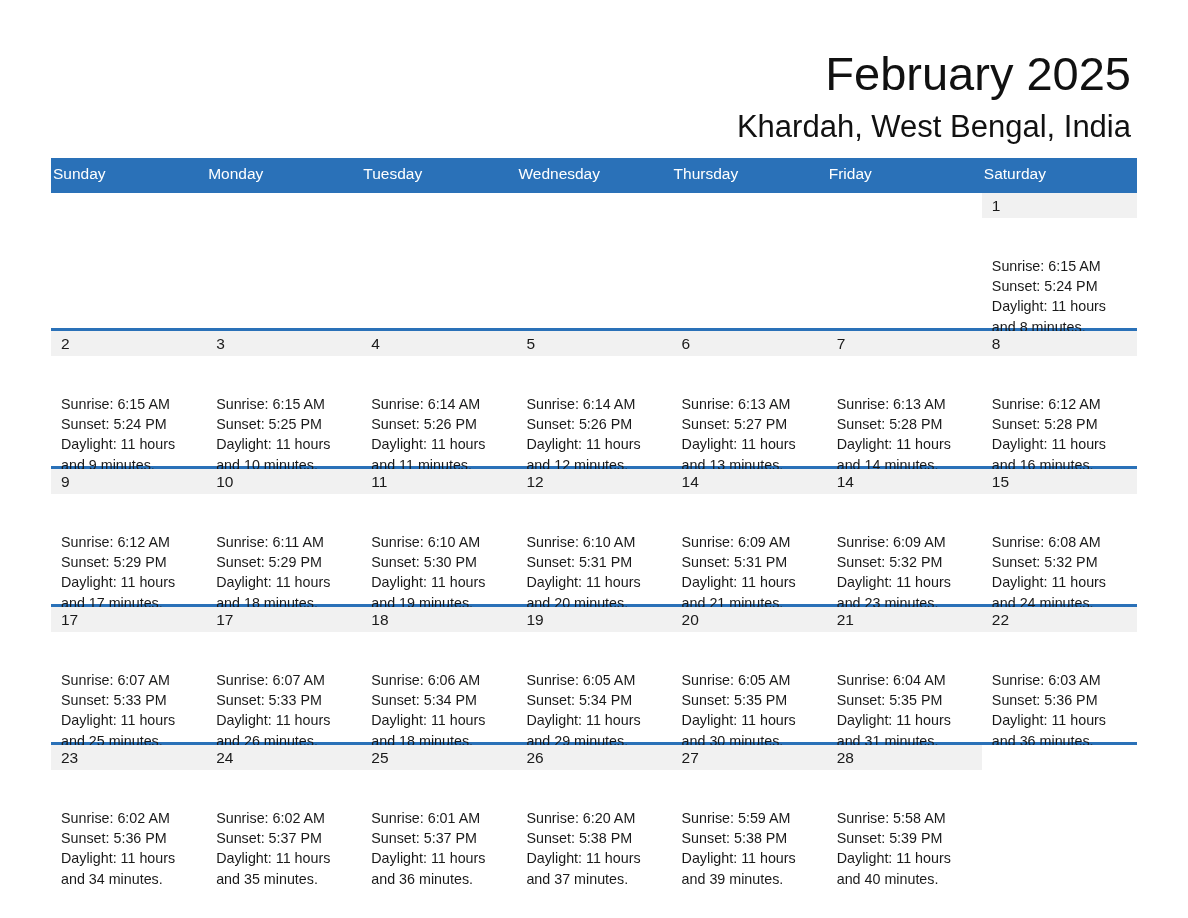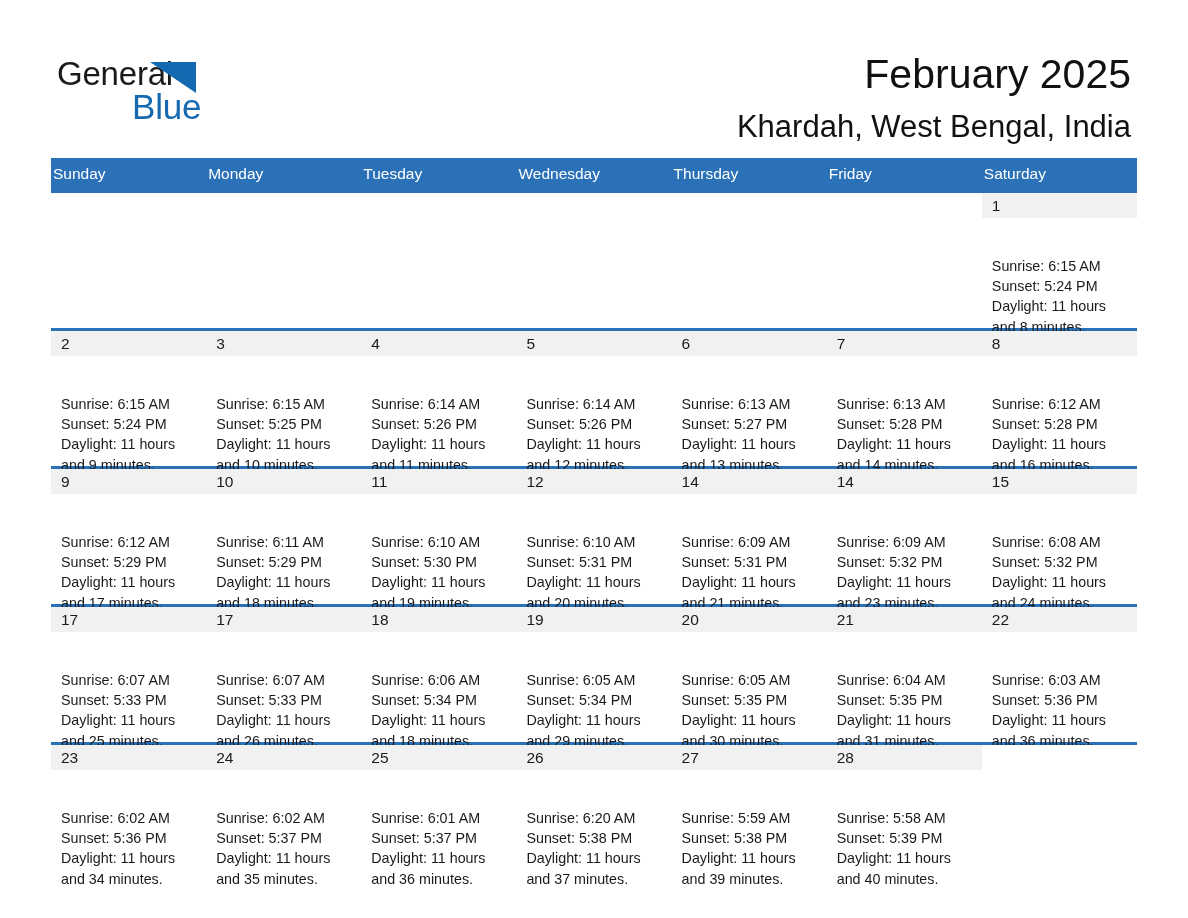--- a/index.html
+++ b/index.html
@@ -65,21 +65,21 @@
     line-height: 40px;
     color: #1469b0;
     font-weight: 400;
     letter-spacing: -0.2px;
   }
 
   .title {
     position: absolute;
     right: 57px;
     top: 50px;
-    font-size: 41px;
+    font-size: 47px;
     line-height: 48px;
     font-weight: 400;
     color: #111111;
     text-align: right;
     white-space: nowrap;
   }
   .subtitle {
     position: absolute;
     right: 57px;
     top: 112px;
@@ -153,25 +153,20 @@
   td.blank-cell { background: #ffffff; }
   td.blank-cell .daynum-band { background: #ffffff; }
 </style>
 </head>
 <body>
 
 <div class="page">
 
   <div class="header">
 
-    <div class="brand">
-      <div class="brand-line1">General</div>
-      <div class="brand-tri"></div>
-      <div class="brand-line2">Blue</div>
-    </div>
 
     <div class="title">February 2025</div>
     <div class="subtitle">Khardah, West Bengal, India</div>
   </div>
 
   <table class="calendar">
     <colgroup>
       <col>
         <col>
         <col>

